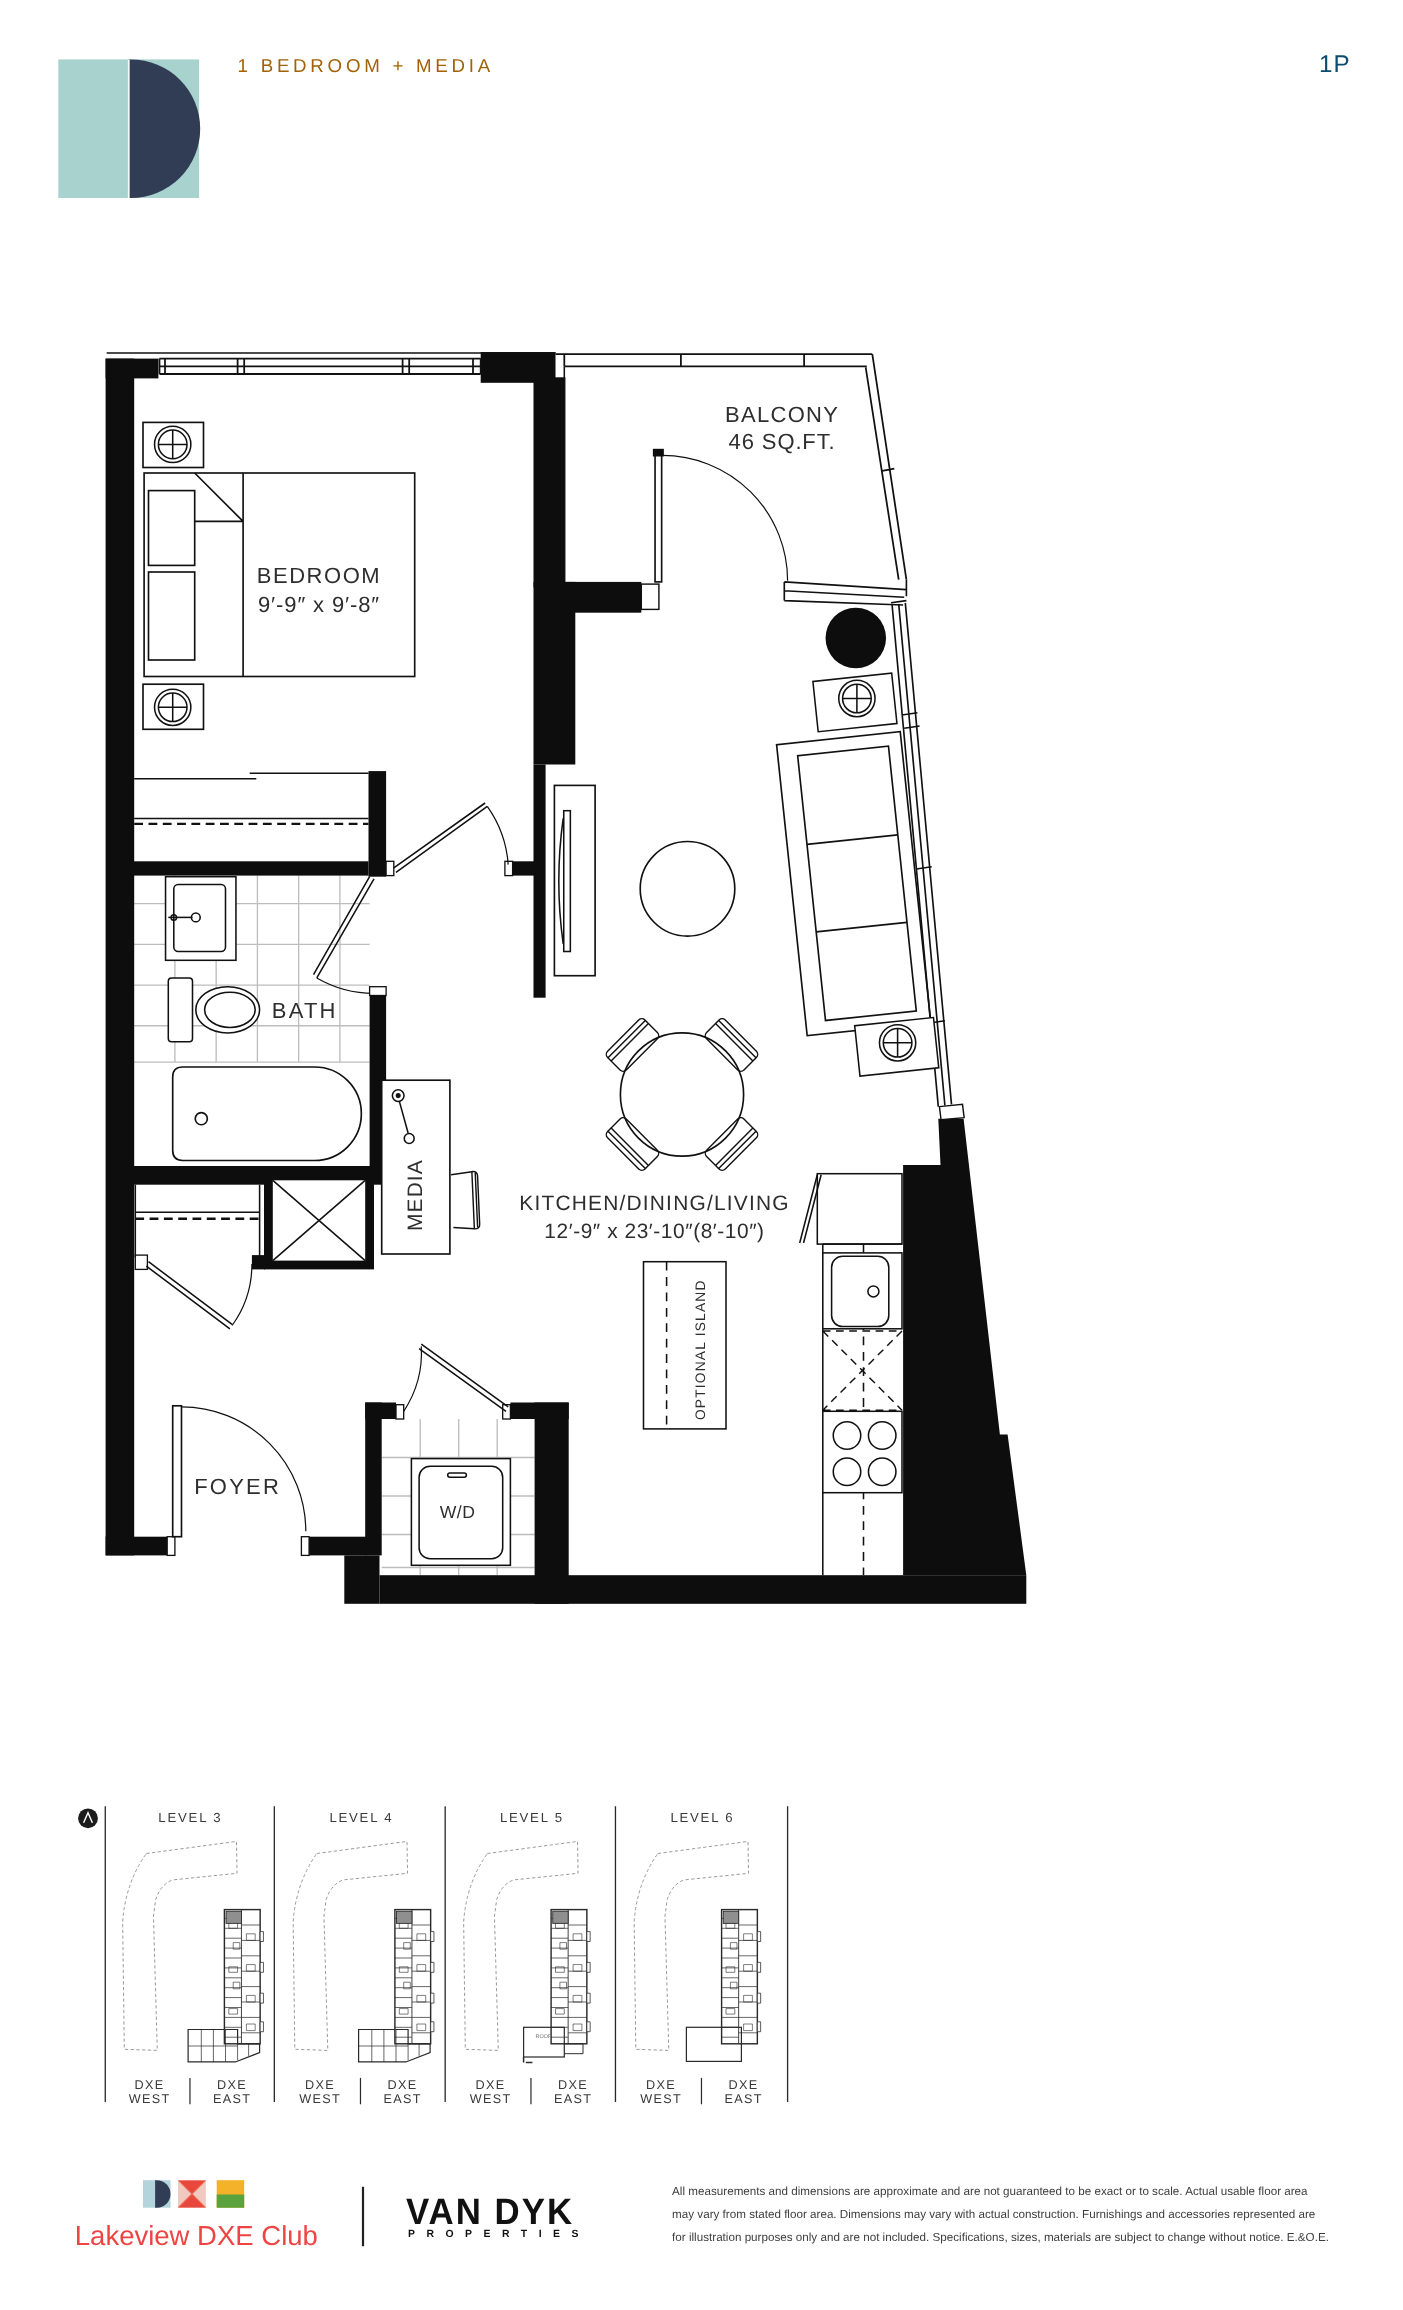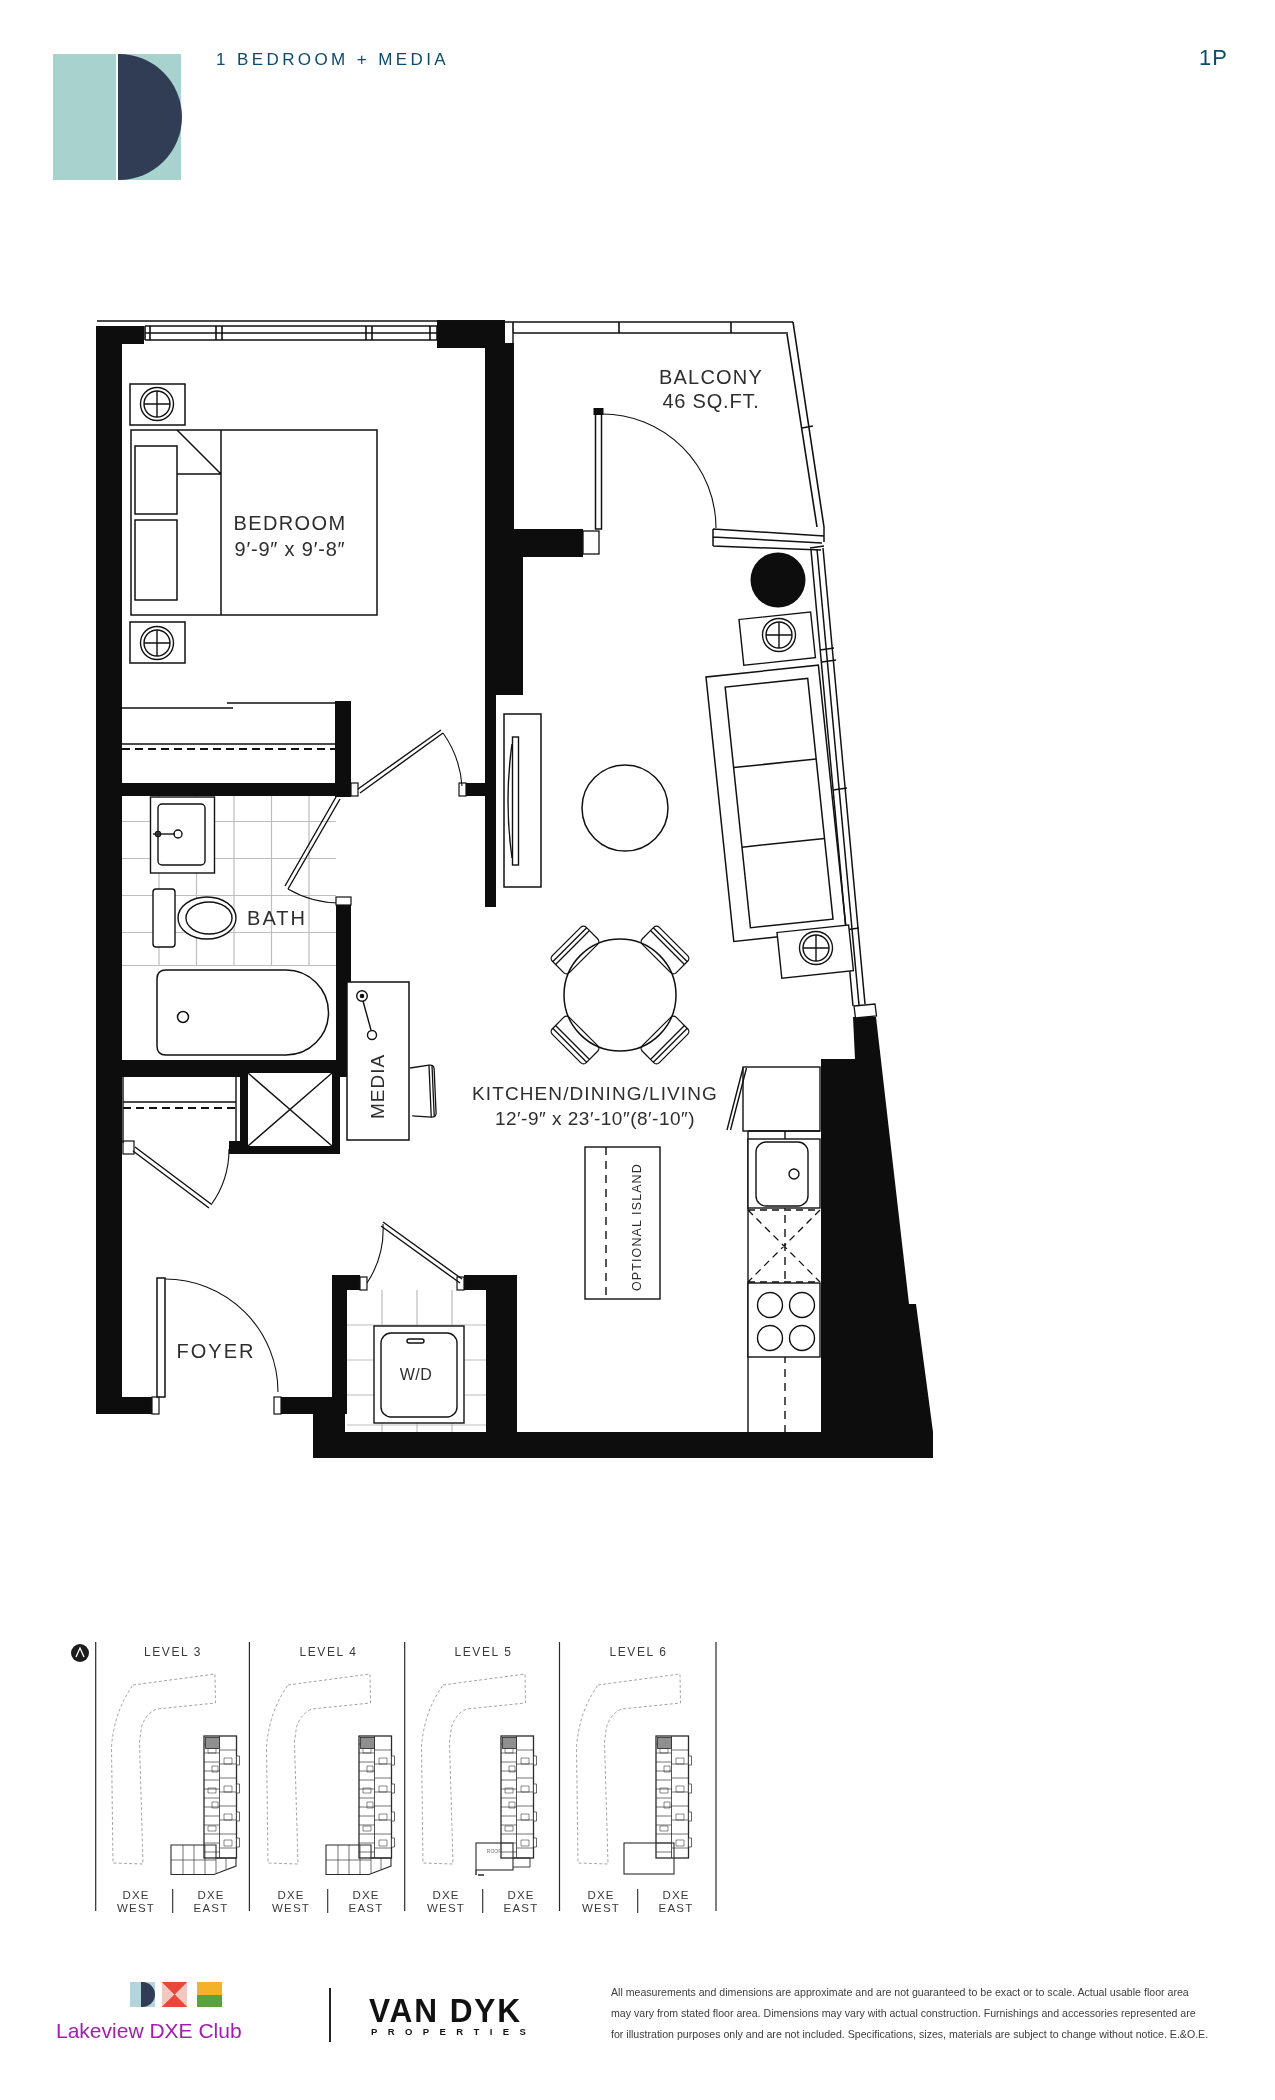--- a/index.html
+++ b/index.html
@@ -9,21 +9,21 @@
 </style>
 </head>
 <body>
 <div id="page">
 
 <div class="abs" style="left:53px;top:54px;width:128px;height:126px;background:#a7d2cd;">
 
   <div class="abs" style="left:63px;top:0;width:64px;height:126px;background:#313c55;border-left:2px solid #f6fbfa;border-radius:0 63px 63px 0;"></div>
 </div>
 
-<div class="abs" style="left:216px;top:50px;font-size:17px;letter-spacing:3.4px;color:#0c4a6e;">1 BEDROOM + MEDIA</div>
+<div class="abs" style="left:216px;top:50px;font-size:17px;letter-spacing:3.4px;color:#a16207;">1 BEDROOM + MEDIA</div>
 
 
 
 <div class="abs" style="left:1199px;top:45px;font-size:22px;letter-spacing:1px;color:#0c4a6e;">1P</div>
 
 <svg class="abs" style="left:0;top:0;" width="1275" height="2100" viewBox="0 0 1275 2100" fill="none" stroke="none">
 <g stroke-linecap="butt" stroke-linejoin="miter">
 
 <g stroke="#bdbdbd" stroke-width="1.2">
   <path d="M159,796V966 M196.5,796V966 M234,796V966 M271.5,796V966 M309,796V966 M122,821.5H336 M122,858.5H336 M122,895.5H336 M122,932.5H336 M122,965.5H336"></path>
@@ -434,21 +434,21 @@
     <path d="M0,0 H25 L12.5,12.5 Z" fill="#e8473c"></path>
     <path d="M0,25 H25 L12.5,12.5 Z" fill="#e8473c"></path>
     <path d="M0,0 L25,25 M25,0 L0,25" stroke="#ef6a55" stroke-width="1"></path>
   </svg>
 </div>
 
 <div class="abs" style="left:197px;top:1982px;width:25px;height:25px;background:#f3b229;">
   <div class="abs" style="left:0;top:13px;width:25px;height:12px;background:#59a23d;"></div>
 </div>
 
-<div class="abs" style="left:56px;top:2019px;width:420px;font-size:21px;color:#a21caf;white-space:nowrap;">Lakeview DXE Club</div>
+<div class="abs" style="left:68px;top:2019px;width:420px;font-size:25px;color:#ef4444;white-space:nowrap;">Lakeview DXE Club</div>
 
 <div class="abs" style="left:329px;top:1988px;width:2px;height:54px;background:#222;"></div>
 
 <div class="abs" style="left:369px;top:1992px;font-size:34px;font-weight:bold;letter-spacing:2px;color:#111;transform:scale(0.93,0.98);transform-origin:left top;white-space:nowrap;">VAN DYK</div>
 <div class="abs" style="left:371px;top:2026px;font-size:9.5px;font-weight:bold;letter-spacing:10.4px;color:#111;white-space:nowrap;">PROPERTIES</div>
 
 <div class="abs" style="left:611px;top:1982px;width:640px;font-size:10.6px;line-height:21px;color:#3d3d3d;white-space:nowrap;">All measurements and dimensions are approximate and are not guaranteed to be exact or to scale. Actual usable floor area<br>may vary from stated floor area. Dimensions may vary with actual construction. Furnishings and accessories represented are<br>for illustration purposes only and are not included. Specifications, sizes, materials are subject to change without notice. E.&amp;O.E.</div>
 
 </div>
 

